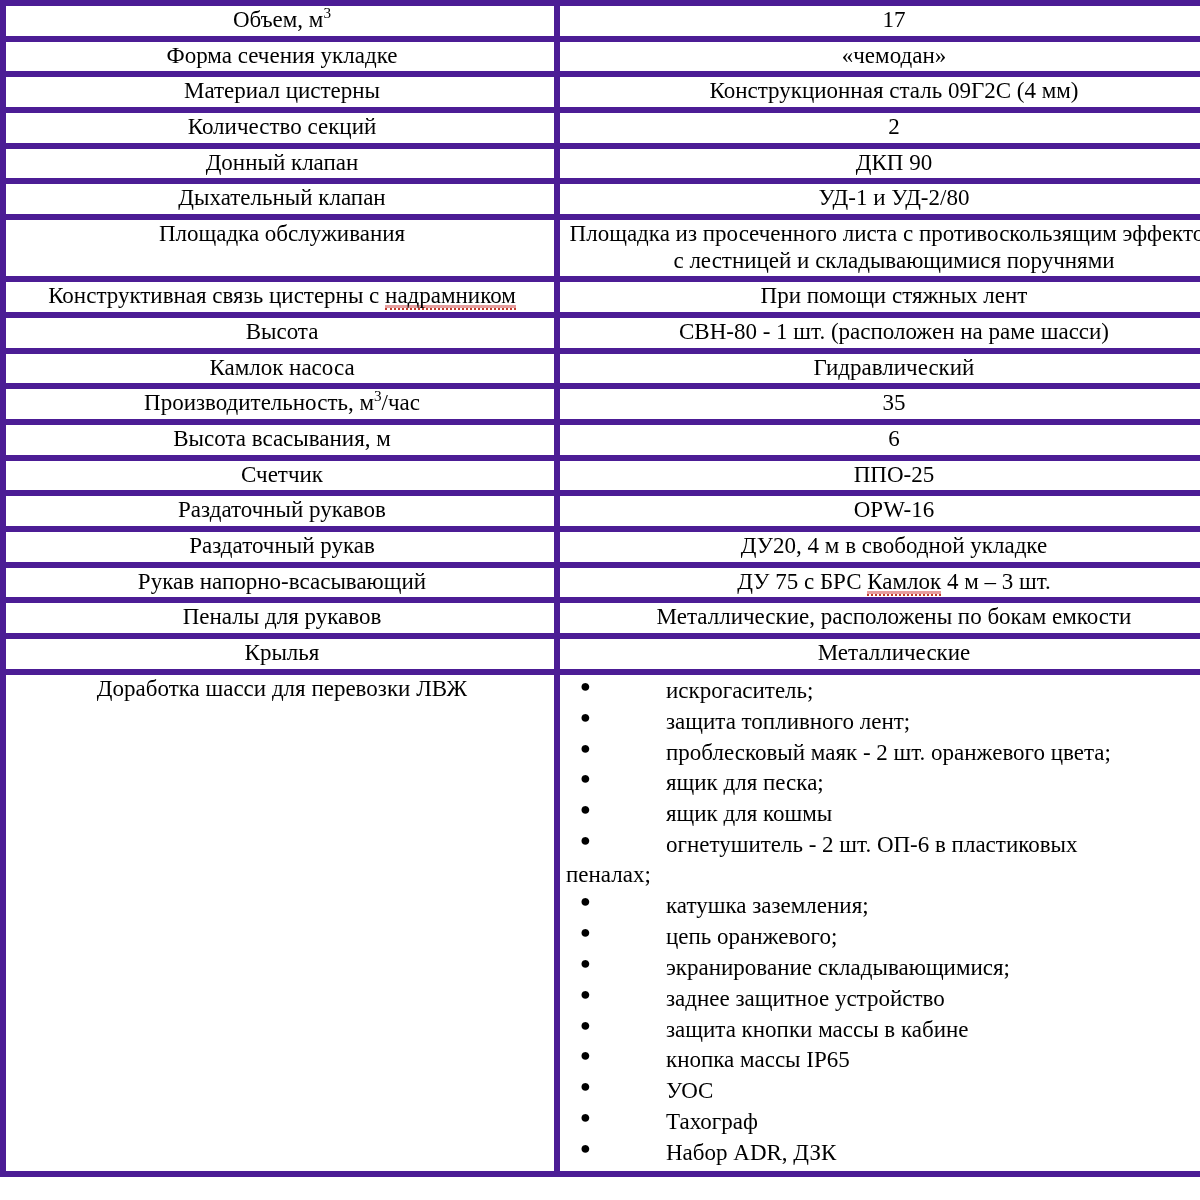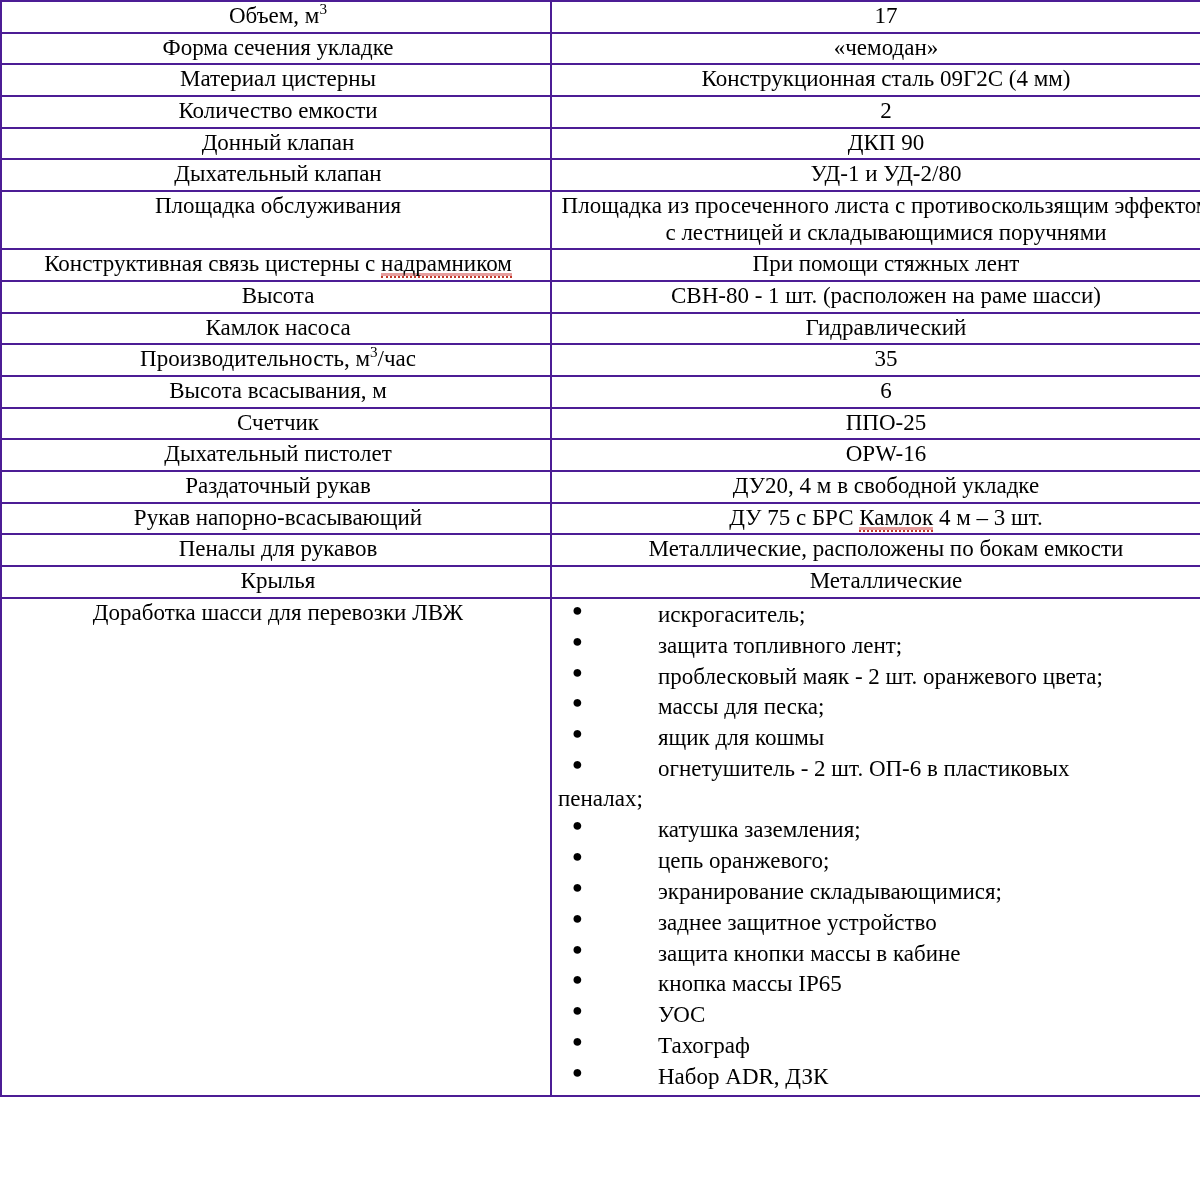--- a/index.html
+++ b/index.html
@@ -18,21 +18,21 @@
     width: 1200px;
     box-sizing: border-box;
   }
   table.spec {
     border-collapse: collapse;
     width: 1198px;
     margin: 0;
     table-layout: fixed;
   }
   table.spec td {
-    border: 2px solid #4c1d95;
+    border: 6px solid #4c1d95;
     padding: 1px 2px 2px 6px;
     font-size: 23px;
     line-height: 1.16;
     vertical-align: top;
   }
   td.label {
     width: 540px;
     text-align: center;
   }
   td.value {
@@ -98,21 +98,21 @@
         <td class="label">Форма сечения укладке</td>
         <td class="value">«чемодан»</td>
       </tr>
 
       <tr>
         <td class="label">Материал цистерны</td>
         <td class="value">Конструкционная сталь 09Г2С (4 мм)</td>
       </tr>
 
       <tr>
-        <td class="label">Количество емкости</td>
+        <td class="label">Количество секций</td>
         <td class="value">2</td>
       </tr>
 
       <tr>
         <td class="label">Донный клапан</td>
         <td class="value">ДКП 90</td>
       </tr>
 
       <tr>
         <td class="label">Дыхательный клапан</td>
@@ -148,21 +148,21 @@
         <td class="label">Высота всасывания, м</td>
         <td class="value">6</td>
       </tr>
 
       <tr>
         <td class="label">Счетчик</td>
         <td class="value">ППО-25</td>
       </tr>
 
       <tr>
-        <td class="label">Дыхательный пистолет</td>
+        <td class="label">Раздаточный рукавов</td>
         <td class="value">OPW-16</td>
       </tr>
 
       <tr>
         <td class="label">Раздаточный рукав</td>
         <td class="value">ДУ20, 4 м в свободной укладке</td>
       </tr>
 
       <tr>
         <td class="label">Рукав напорно-всасывающий</td>
@@ -179,21 +179,21 @@
         <td class="value">Металлические</td>
       </tr>
 
       <tr>
         <td class="label">Доработка шасси для перевозки ЛВЖ</td>
         <td class="value left">
           <ul class="bullets">
             <li><span class="dot">●</span><span>искрогаситель;</span></li>
             <li><span class="dot">●</span><span>защита топливного лент;</span></li>
             <li><span class="dot">●</span><span>проблесковый маяк - 2 шт. оранжевого цвета;</span></li>
-            <li><span class="dot">●</span><span>массы для песка;</span></li>
+            <li><span class="dot">●</span><span>ящик для песка;</span></li>
             <li><span class="dot">●</span><span>ящик для кошмы</span></li>
             <li><span class="dot">●</span><span>огнетушитель - 2 шт. ОП-6 в пластиковых</span><span class="cont">пеналах;</span></li>
             <li><span class="dot">●</span><span>катушка заземления;</span></li>
             <li><span class="dot">●</span><span>цепь оранжевого;</span></li>
             <li><span class="dot">●</span><span>экранирование складывающимися;</span></li>
             <li><span class="dot">●</span><span>заднее защитное устройство</span></li>
             <li><span class="dot">●</span><span>защита кнопки массы в кабине</span></li>
             <li><span class="dot">●</span><span>кнопка массы IP65</span></li>
             <li><span class="dot">●</span><span>УОС</span></li>
             <li><span class="dot">●</span><span>Тахограф</span></li>

